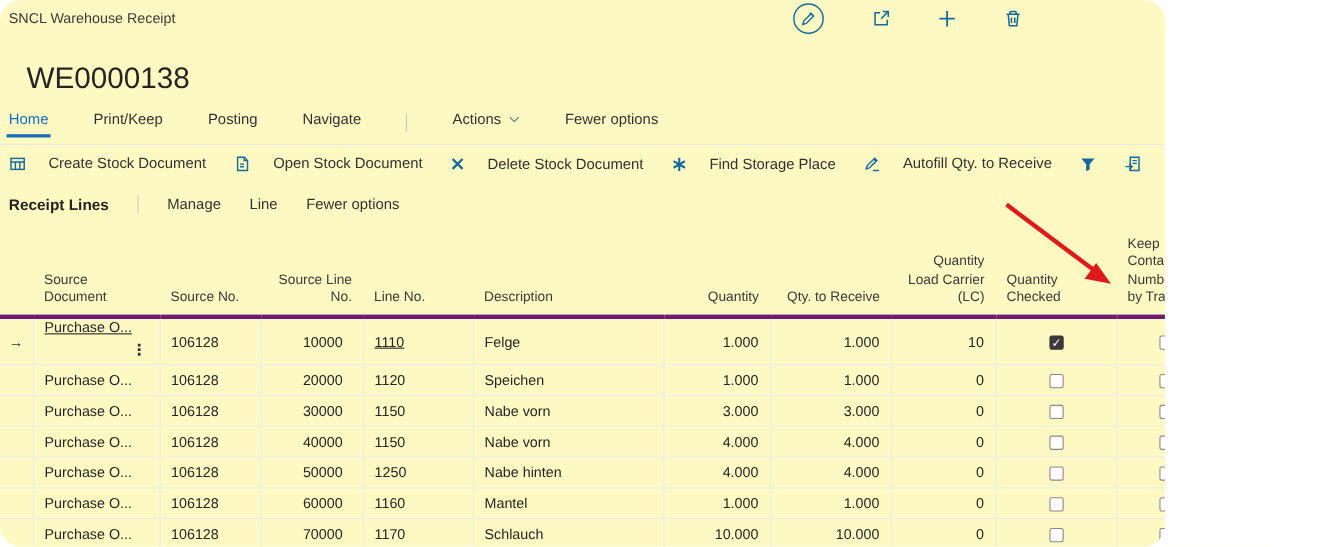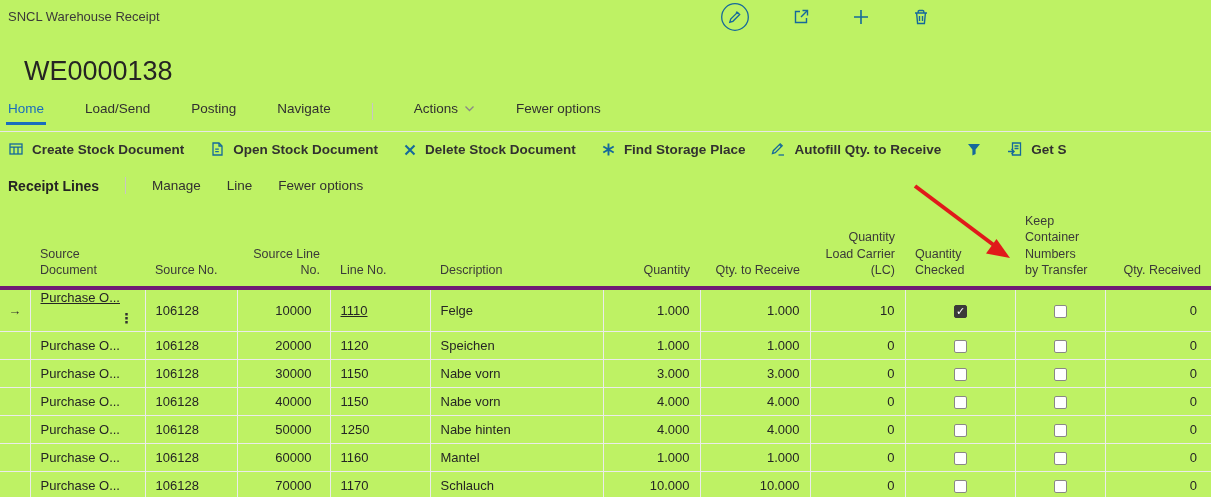--- a/index.html
+++ b/index.html
@@ -1,38 +1,38 @@
 <!DOCTYPE html>
 <html style="--accent: #1a6dbd; --icon: #15699b; --arrow: #e01a1a; --check: #3b3a39;"><head>
 <meta charset="utf-8">
 <style>
   * { box-sizing: border-box; }
   html, body { margin: 0; padding: 0; background: #fff; }
   body { font-family: "Liberation Sans", "DejaVu Sans", sans-serif; color: #323130; }
 
-  .page { position: relative; width: 1211px; height: 497px; overflow: hidden; background: #bef264; }
+  .page { position: relative; width: 1059px; height: 497px; overflow: hidden; background: #fef9c3; border-radius: 19px; }
 
   .caption { position: absolute; top: 9px; left: 8px; font-size: 13px; color: #3b3a39; }
 
   .top-icons { position: absolute; top: 2px; left: 720px; display: flex; align-items: center; gap: 42px; }
   .icon-btn { background: none; border: none; padding: 0; margin: 0; cursor: pointer; display: flex; align-items: center; }
 
   .page-title { position: absolute; top: 40px; left: 8px; margin: 16px; font-size: 27px; font-weight: 400; color: #252423; }
 
   .tab-strip { position: absolute; top: 101px; left: 8px; display: flex; align-items: center; gap: 41px; font-size: 13.5px; color: #323130; }
   .tab { cursor: pointer; position: relative; padding-bottom: 6px; }
   .tab.active { color: var(--accent); }
   .tab.active::after { content: ""; position: absolute; left: -2px; right: -2px; bottom: -3px; height: 3px; background: var(--accent); }
   .tab-actions { display: flex; align-items: center; gap: 6px; }
   .vdiv { width: 1px; height: 17px; background: #c8c6c4; }
 
   .hline { position: absolute; left: 0; top: 131px; width: 1211px; height: 1px; background: #e8e8e8; }
 
   .action-bar { position: absolute; top: 141px; left: 8px; width: 1203px; display: flex; align-items: center; gap: 25px; font-size: 13.5px; white-space: nowrap; overflow: hidden; }
-  .action-item { display: flex; align-items: flex-end; gap: 8px; cursor: pointer; flex: 0 0 auto; color: #323130; font-weight: bold; }
+  .action-item { display: flex; align-items: flex-start; gap: 20px; cursor: pointer; flex: 0 0 auto; color: #323130; }
 
   .lines-bar { position: absolute; top: 177px; left: 8px; display: flex; align-items: center; gap: 26px; font-size: 13.5px; text-align: center; }
   .lines-title { font-weight: 700; font-size: 14px; color: #252423; }
   .lines-item { cursor: pointer; }
 
   .grid { position: absolute; top: 204px; left: 0; width: 1211px; }
   table.grid-table { width: 1211px; border-collapse: collapse; table-layout: fixed; }
   .grid-table th { height: 84px; vertical-align: bottom; padding: 0 10px 8px 10px; font-weight: 400; font-size: 12.5px; line-height: 1.3; color: #3b3a39; white-space: pre-line; border-bottom: 4px solid #701a75; cursor: pointer; }
   .grid-table td { height: 28px; padding: 0 10px; font-size: 13px; color: #252525; border-bottom: 1px solid #ebebeb; border-right: 1px solid #ebebeb; overflow: hidden; white-space: nowrap; cursor: default; }
   .grid-table td:last-child { border-right: none; }
@@ -86,21 +86,21 @@
       <svg class="ic" width="18" height="18" viewBox="0 0 18 18" fill="none" stroke="var(--icon)" stroke-width="1.4">
         <path d="M3 5h12M6.2 5V3.6c0-.6.5-1.1 1.1-1.1h3.4c.6 0 1.1.5 1.1 1.1V5M4.6 5l1 10.5h6.8l1-10.5M7.5 8v5M10.5 8v5"></path>
       </svg>
     </button>
   </div>
 
   <h1 class="page-title">WE0000138</h1>
 
   <div class="tab-strip">
     <span class="tab active">Home</span>
-    <span class="tab">Load/Send</span>
+    <span class="tab">Print/Keep</span>
     <span class="tab">Posting</span>
     <span class="tab">Navigate</span>
     <span class="vdiv"></span>
     <span class="tab tab-actions">
       <span>Actions</span>
       <svg class="ic" width="11" height="7" viewBox="0 0 11 7" fill="none" stroke="#8a8886" stroke-width="1.3">
         <path d="M1.5 1.5l4 4 4-4"></path>
       </svg>
     </span>
     <span class="tab">Fewer options</span>

